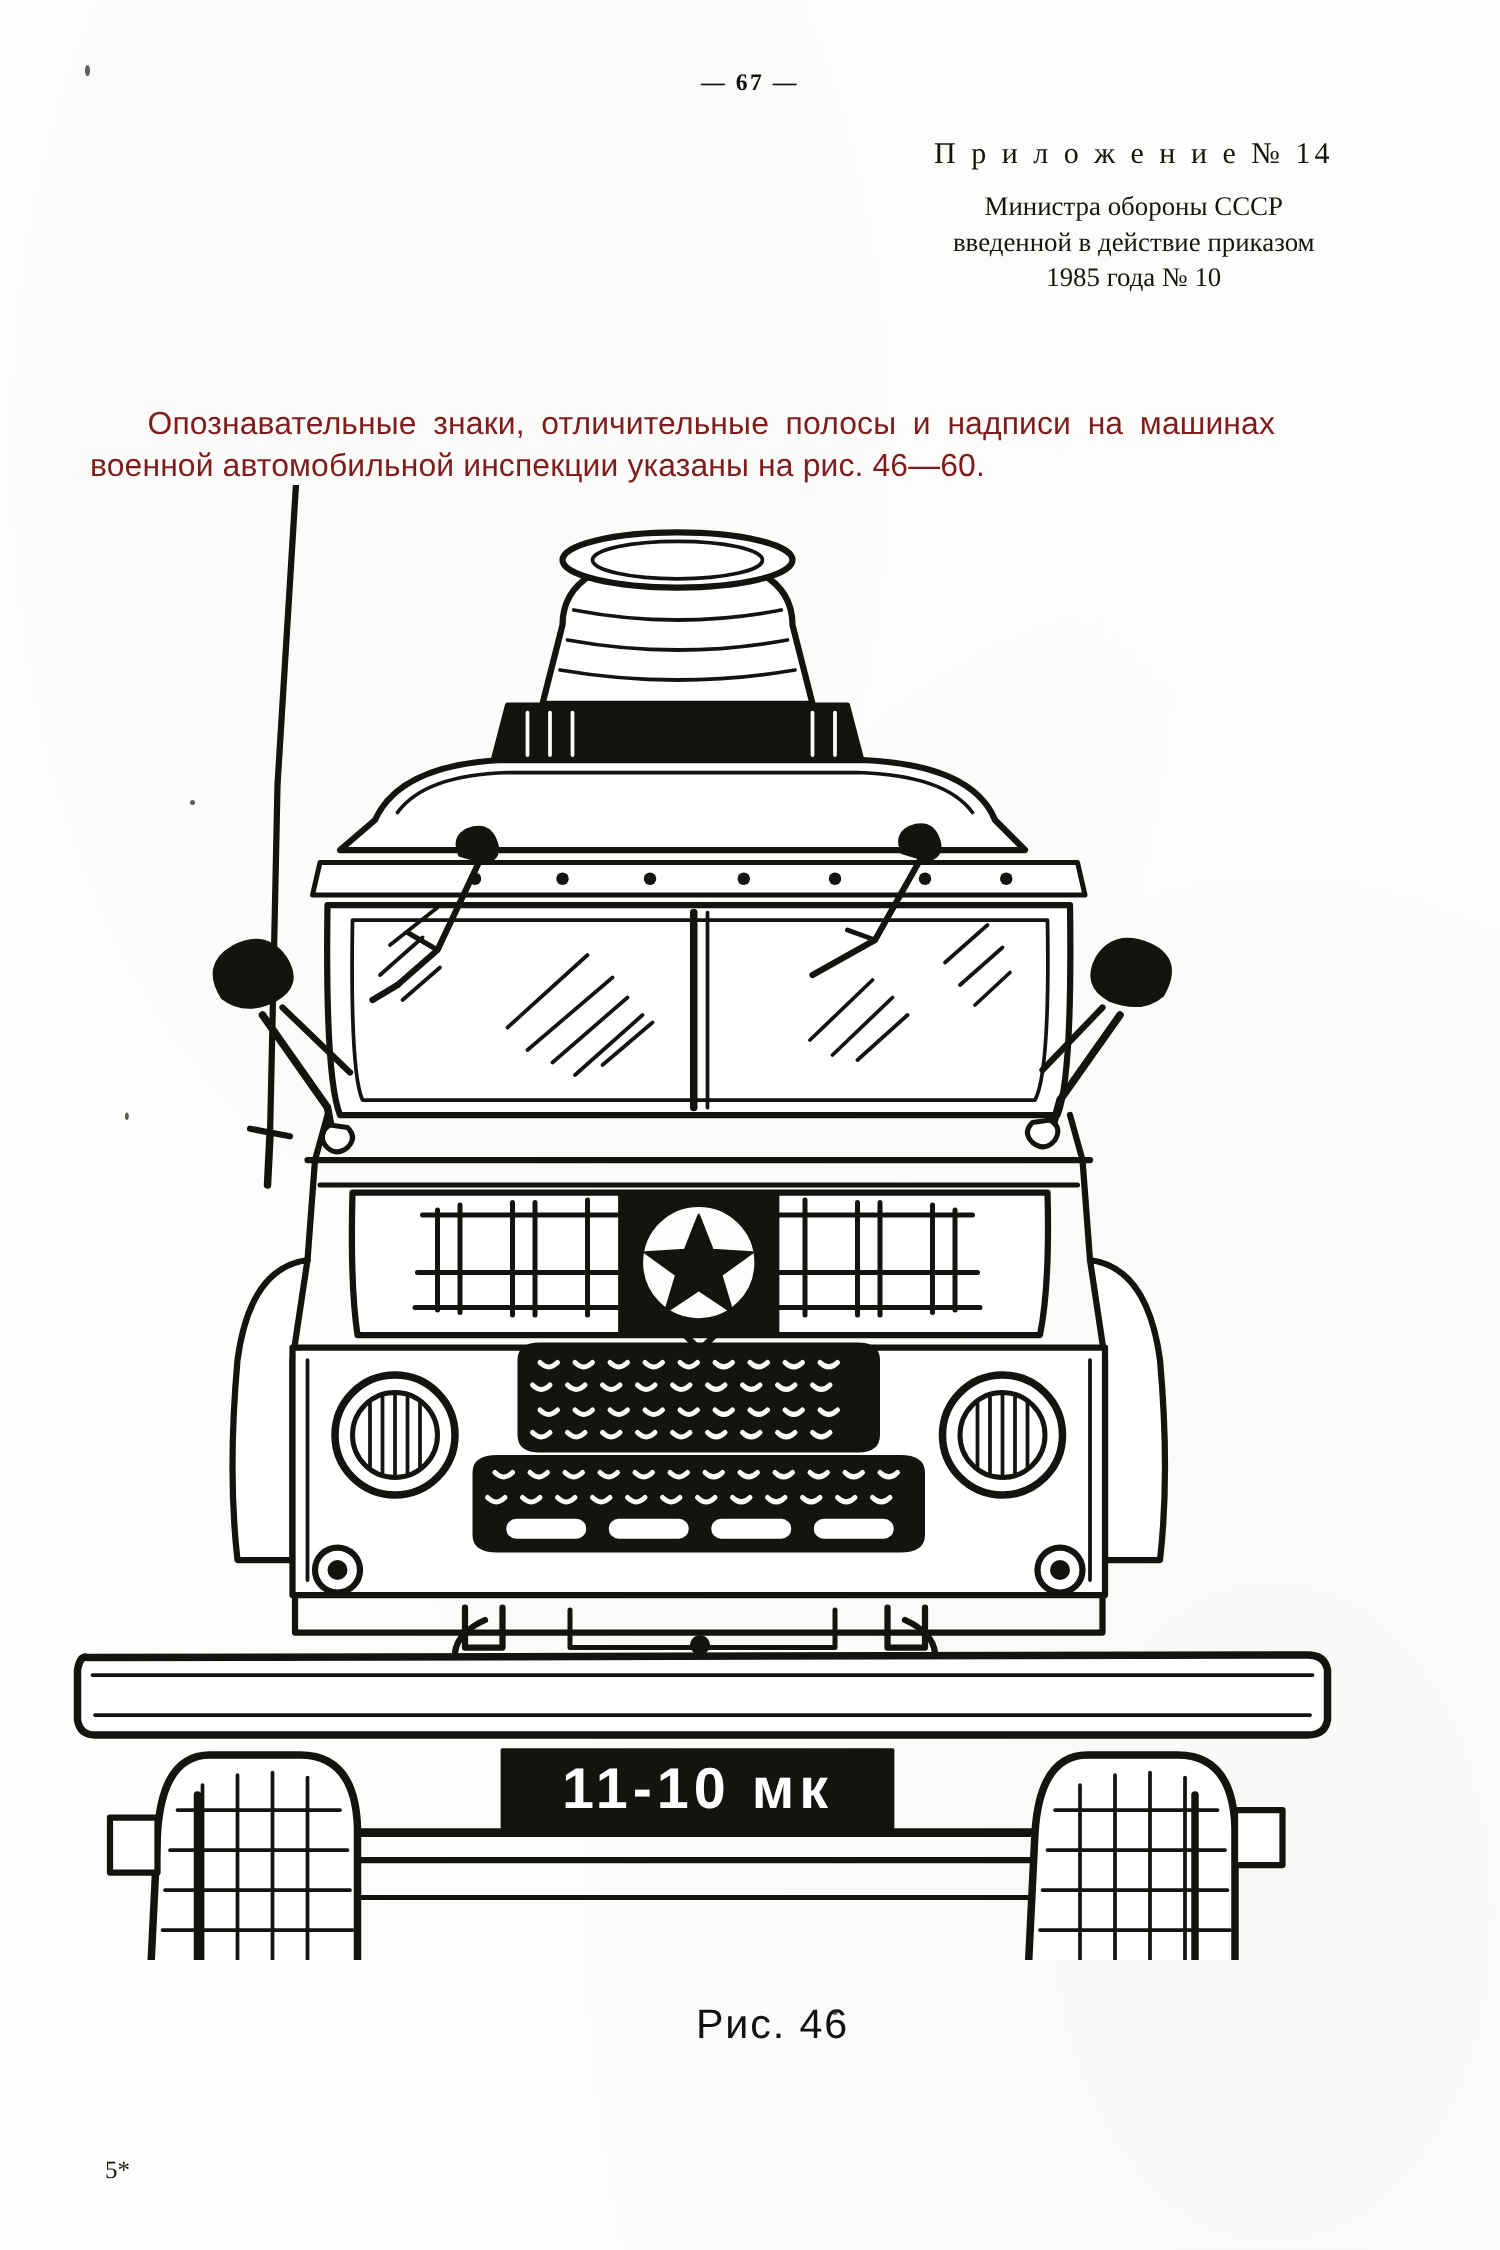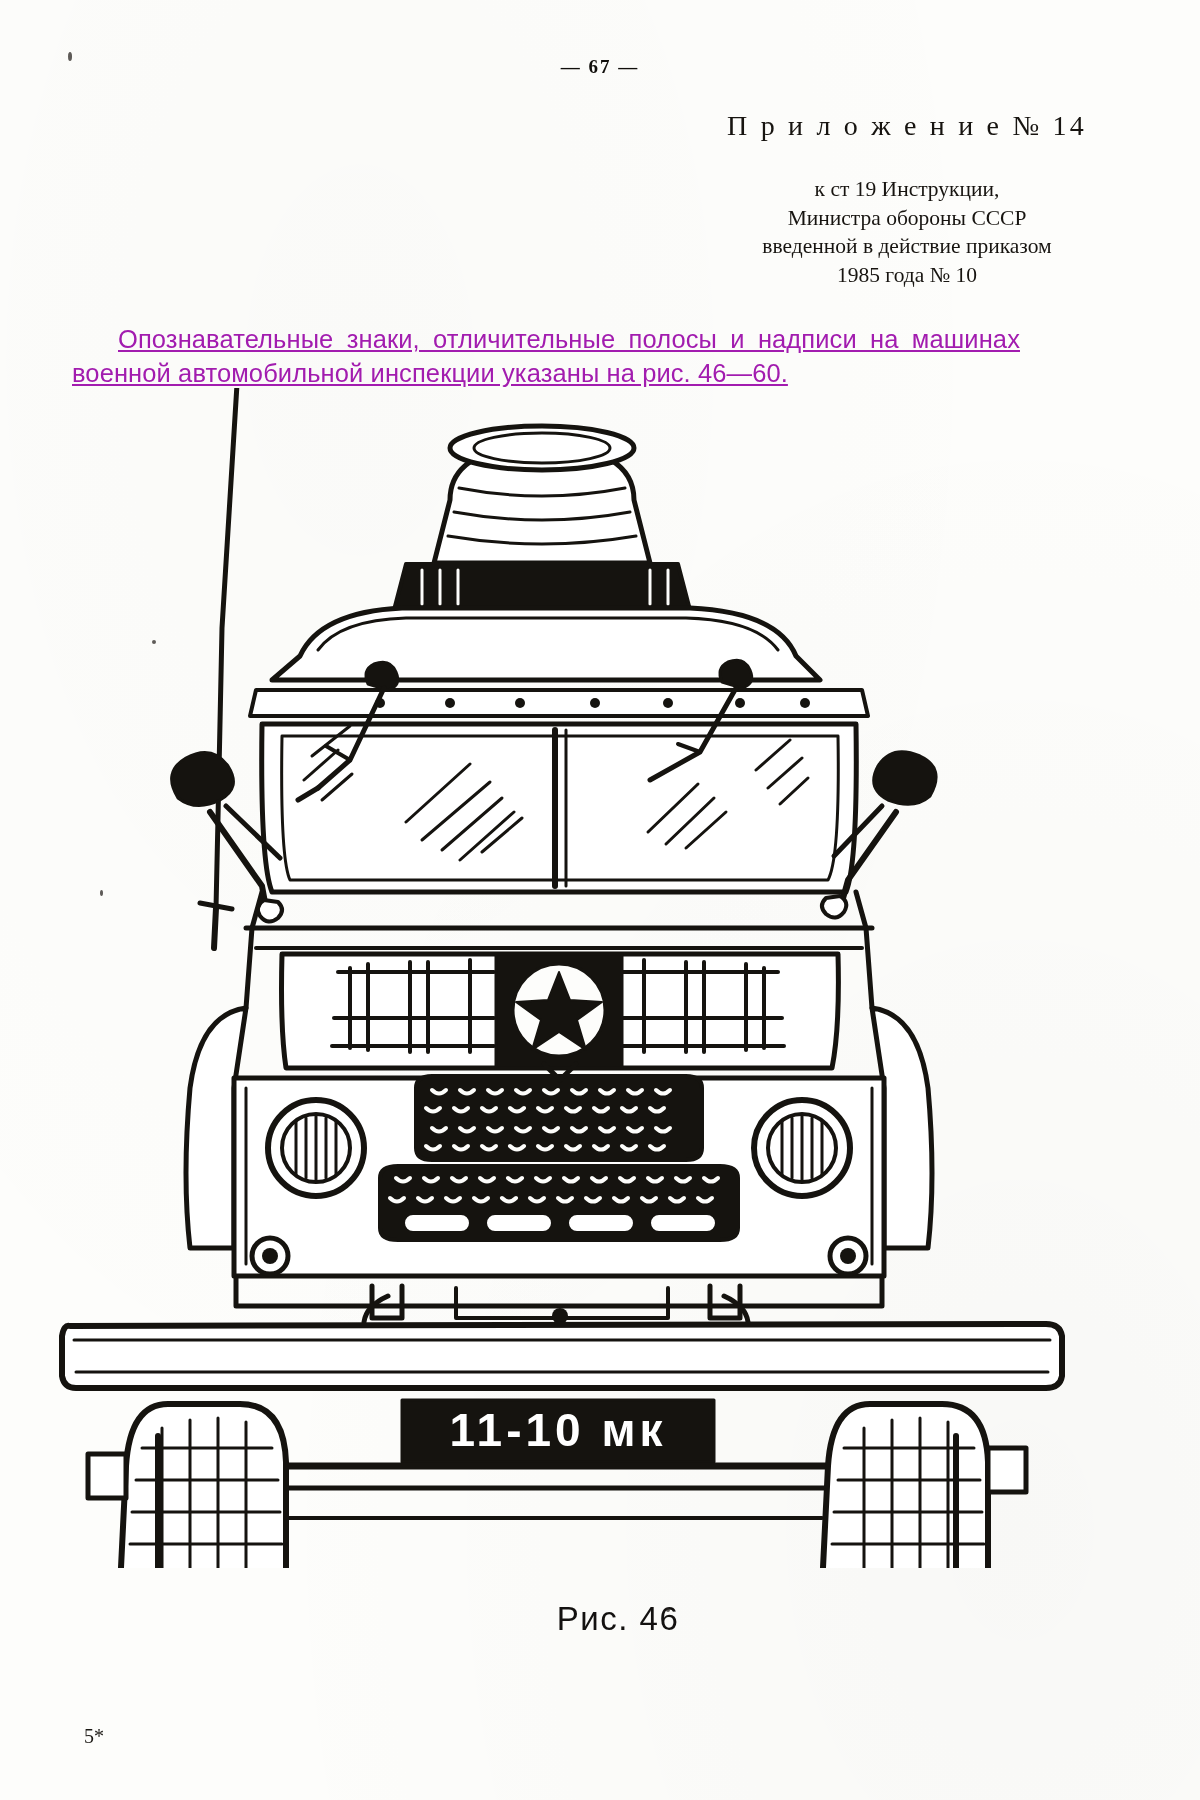--- a/index.html
+++ b/index.html
@@ -43,44 +43,43 @@
   .header-block {
     position: absolute;
     top: 110px;
     right: 78px;
     width: 430px;
     text-align: center;
     font-family: "Liberation Serif", serif;
     color: #171410;
   }
   .header-line-1 {
-    font-size: 28px;
+    font-size: 24px;
     letter-spacing: 3.2px;
-    margin-bottom: 33px;
+    margin-bottom: 14px;
     white-space: nowrap;
   }
   .header-line {
     font-size: 21.5px;
     line-height: 1.33;
     white-space: nowrap;
   }
 
   .body-paragraph {
     position: absolute;
     top: 323px;
     left: 72px;
     width: 948px;
     font-family: "Liberation Sans", sans-serif;
     font-size: 25.5px;
     line-height: 1.33;
-    color: #a21caf;
+    color: #7f1d1d;
     text-align: justify;
     text-indent: 46px;
     letter-spacing: 0.1px;
-    text-decoration: underline;
   }
 
   .figure-caption {
     position: absolute;
     top: 1600px;
     left: 0;
     width: 1200px;
     text-align: center;
     font-family: "Liberation Sans", sans-serif;
     font-size: 33px;
@@ -118,21 +117,20 @@
 </head>
 <body>
 
 <div class="page">
   <div class="paper-tint"></div>
 
   <div class="page-number">— 67 —</div>
 
   <div class="header-block">
     <div class="header-line-1">П р и л о ж е н и е  № 14</div>
-    <div class="header-line">к ст 19 Инструкции,</div>
     <div class="header-line">Министра обороны СССР</div>
     <div class="header-line">введенной в действие приказом</div>
     <div class="header-line">1985 года № 10</div>
   </div>
 
   <div class="body-paragraph">Опознавательные знаки, отличительные полосы и надписи на машинах военной автомобильной инспекции указаны на рис. 46—60.</div>
 
   <div class="figure-wrap">
     <svg viewBox="0 0 1060 1180" xmlns="http://www.w3.org/2000/svg">
       <g fill="none" stroke="#15130f" stroke-width="4" stroke-linejoin="round" stroke-linecap="round">

